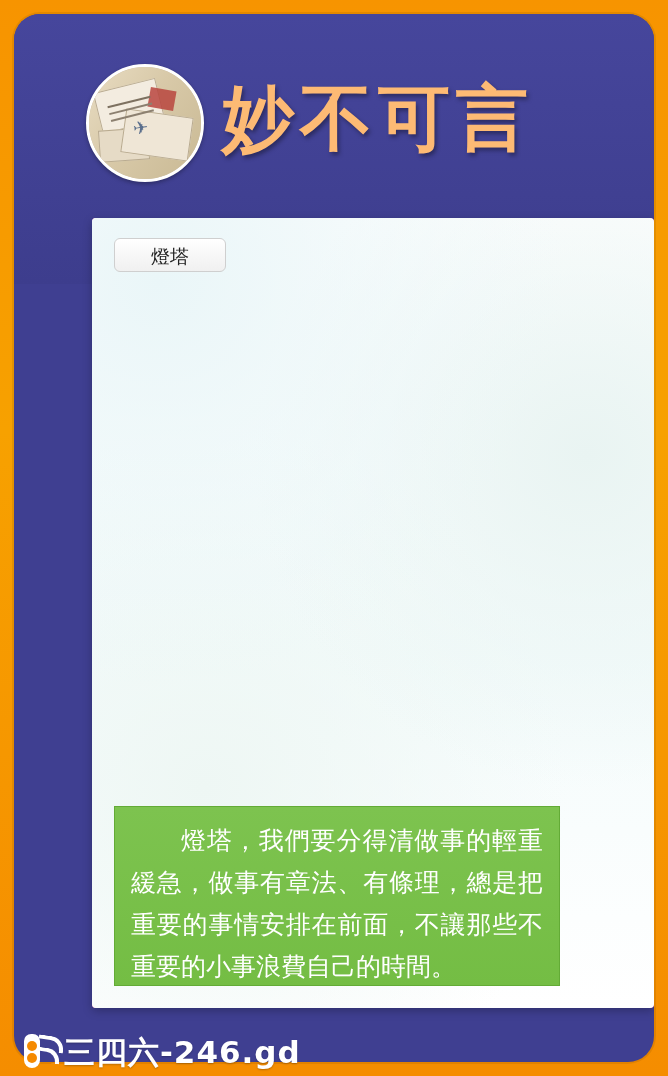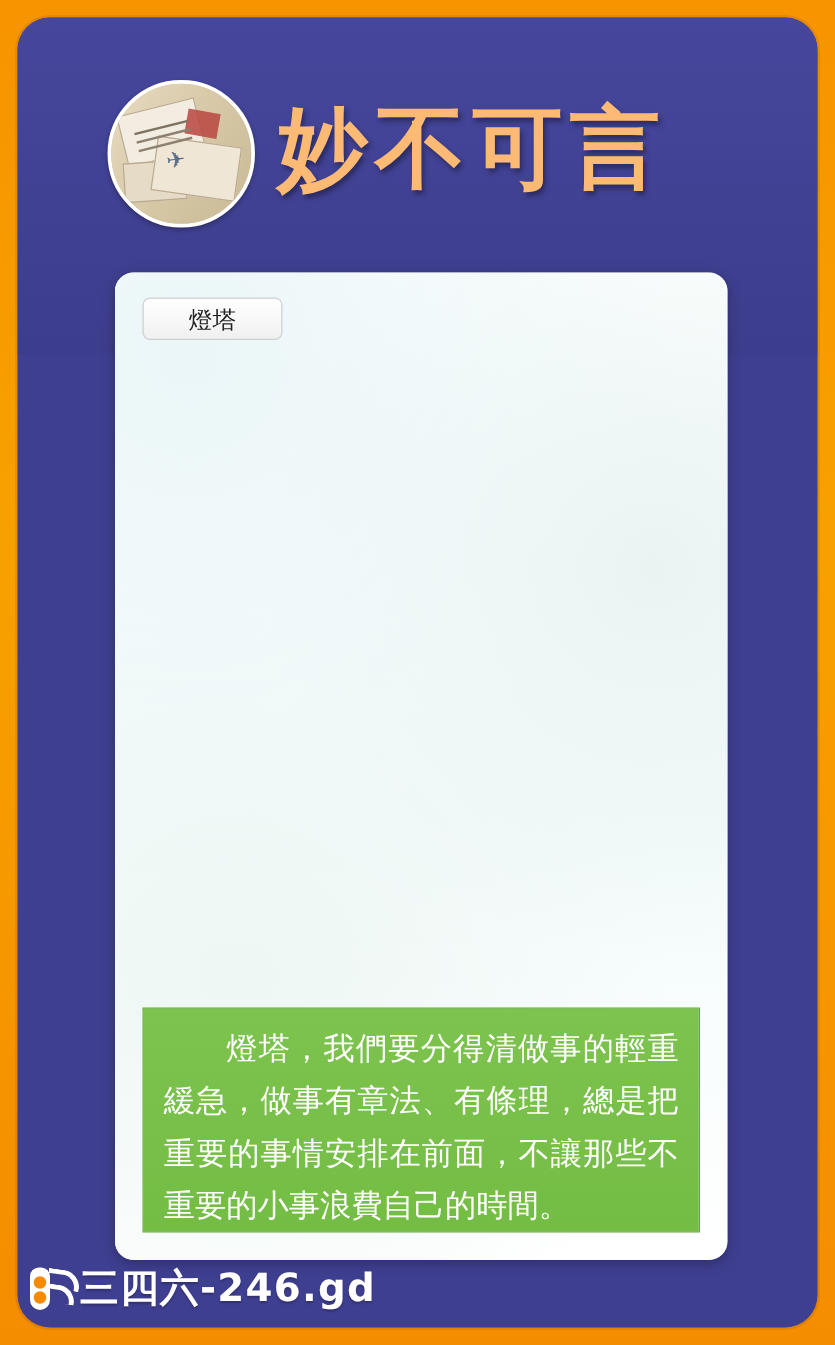--- a/index.html
+++ b/index.html
@@ -118,24 +118,24 @@
     font-family: "DejaVu Sans", "Liberation Sans", sans-serif;
     text-shadow: 2px 3px 4px rgba(0,0,0,0.35);
     white-space: nowrap;
   }
 
   
   .card {
     position: absolute;
     left: 78px;
     top: 204px;
-    width: 490px;
+    width: 562px;
     height: 790px;
-    background: #e5e5e5;
-    border-radius: 15px;
+    background: #ec4899;
+    border-radius: 4px;
     box-shadow: 0 3px 10px rgba(0,0,0,0.25);
     overflow: hidden;
   }
   .card-bg {
     position: absolute;
     inset: 0;
     background:
       radial-gradient(circle at 12% 8%, #eaf6f8 0%, rgba(234,246,248,0) 46%),
       radial-gradient(circle at 88% 30%, #e9f4f2 0%, rgba(233,244,242,0) 45%),
       radial-gradient(circle at 20% 72%, #eef7f4 0%, rgba(238,247,244,0) 50%),
@@ -204,31 +204,31 @@
     border: 1px solid #63ab36;
     padding: 12px 16px;
   }
   .bubble.green .text {
     color: #ffffff;
     font-size: 25px;
     line-height: 42px;
     text-align: justify;
     text-align-last: left;
     text-indent: 50px;
-    font-family: Liberation Serif, serif;
+    font-family: Liberation Sans, sans-serif;
   }
 
   
   .watermark {
     position: absolute;
     left: 18px;
-    bottom: 18px;
+    bottom: 2px;
     height: 54px;
     display: flex;
-    align-items: center;
+    align-items: flex-end;
     gap: 6px;
   }
   .wm-logo {
     position: relative;
     width: 40px;
     height: 46px;
   }
   .wm-logo .pin {
     position: absolute;
     left: 6px; top: 6px;

